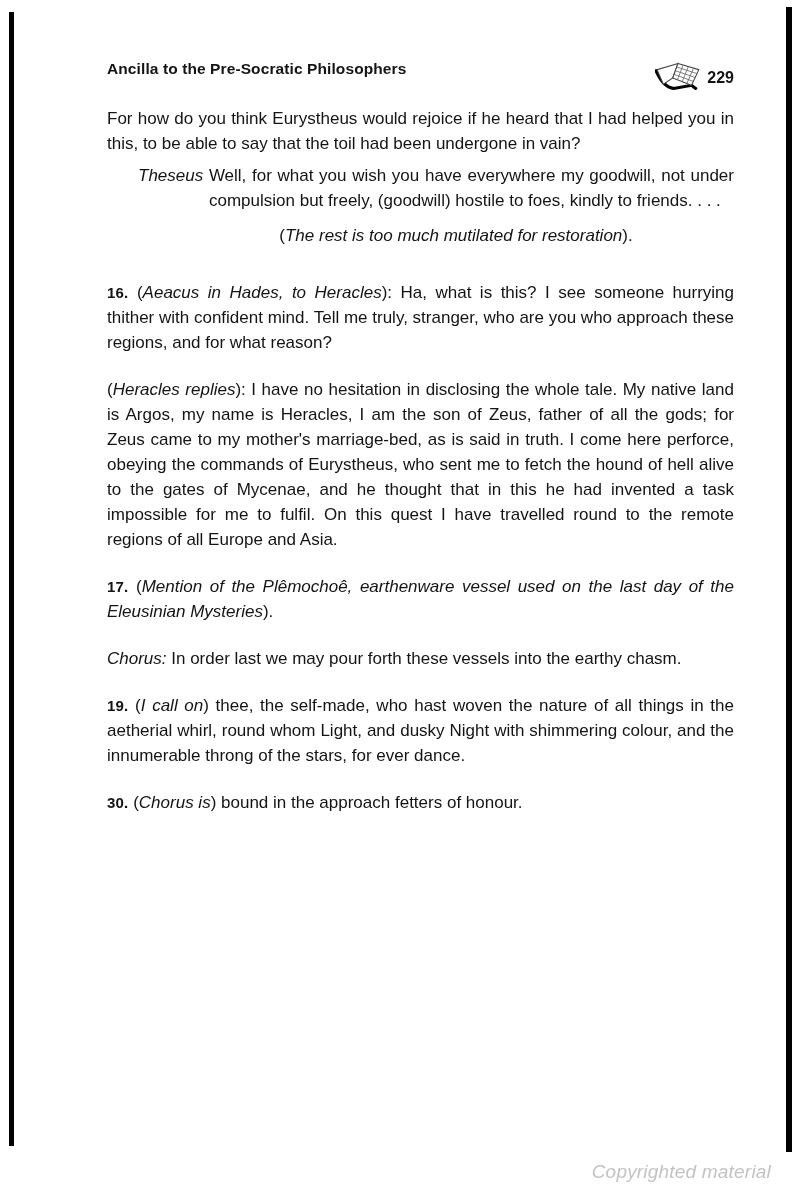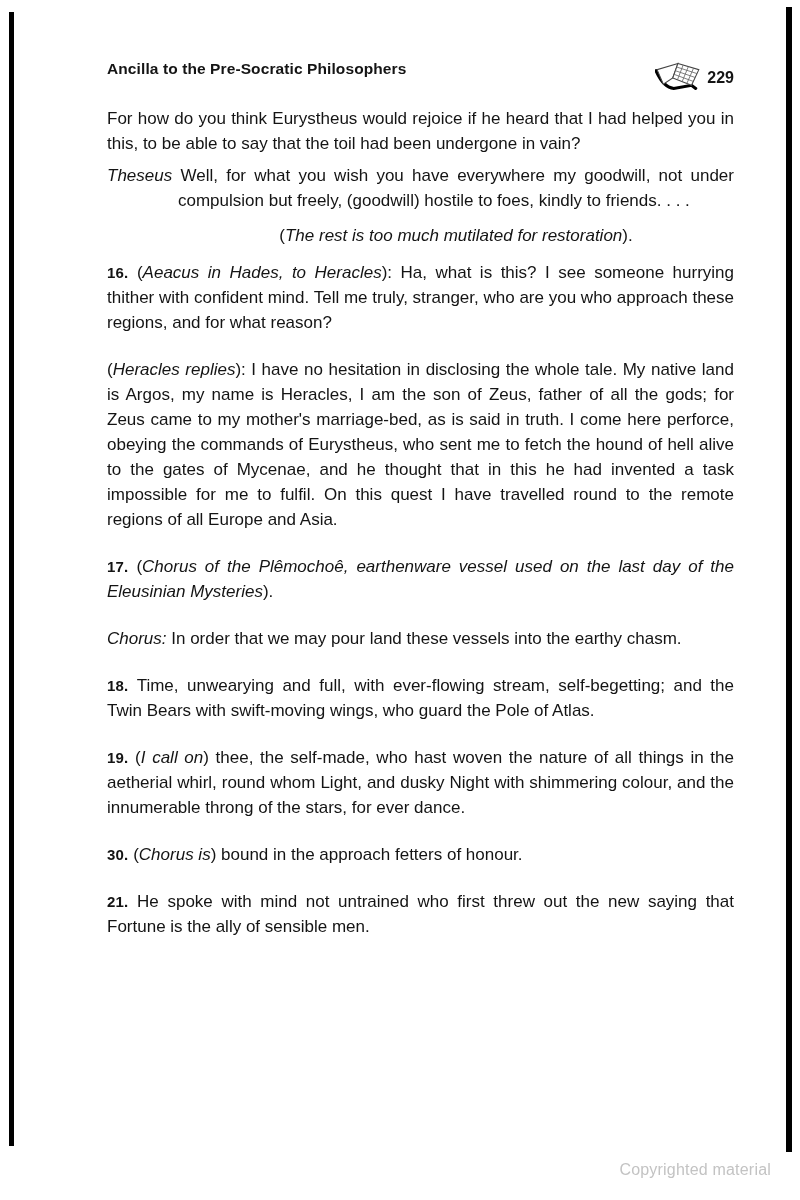--- a/index.html
+++ b/index.html
@@ -21,28 +21,28 @@
   .book-icon{display:block;}
 
   .doc{margin-top:12px;font-size:17px;line-height:25px;}
   .doc p{margin:0;}
   .justify{text-align:justify;}
   .it{font-style:italic;}
   .frag-num{font-weight:bold;font-size:15px;letter-spacing:.2px;}
   .speaker{font-style:italic;}
 
   p.indented{}
-  p.speech{padding-left:71px;text-indent:-71px;margin-top:7px;}
+  p.speech{padding-left:71px;text-indent:-71px;margin-top:7px;margin-left:31px;}
   p.stage-note{margin-left:71px;margin-top:10px;text-align:center;}
   p.fragment,p.paragraph{margin-top:22px;}
-  p.stage-note + p.fragment{margin-top:12px;}
+  p.stage-note + p.fragment{margin-top:32px;}
 
   .copyright{
     position:absolute;right:29px;top:1161px;
-    font-size:16px;color:#c3c3c3;letter-spacing:.2px;
+    font-size:19px;color:#c3c3c3;letter-spacing:.2px;font-style:italic;
   }
 </style>
 </head>
 <body>
 
 <div class="scan-bar left"></div>
 <div class="scan-bar right"></div>
 
 <div class="content">
   <div class="page-header">
@@ -64,22 +64,20 @@
       <span class="page-num">229</span>
     </span>
   </div>
 
   <div class="doc">
       <p class="indented justify"><span>For how do you think Eurystheus would rejoice if he heard that I had helped you in this, to be able to say that the toil had been undergone in vain?</span></p>
       <p class="speech justify"><span class="speaker">Theseus </span><span>Well, for what you wish you have everywhere my goodwill, not under compulsion but freely, (goodwill) hostile to foes, kindly to friends. . . .</span></p>
       <p class="stage-note"><span>(</span><span class="it">The rest is too much mutilated for restoration</span><span>).</span></p>
       <p class="fragment justify"><span class="frag-num">16.</span><span> (</span><span class="it">Aeacus in Hades, to Heracles</span><span>): Ha, what is this? I see someone hurrying thither with confident mind. Tell me truly, stranger, who are you who approach these regions, and for what reason?</span></p>
       <p class="paragraph justify"><span>(</span><span class="it">Heracles replies</span><span>): I have no hesitation in disclosing the whole tale. My native land is Argos, my name is Heracles, I am the son of Zeus, father of all the gods; for Zeus came to my mother's marriage-bed, as is said in truth. I come here perforce, obeying the commands of Eurystheus, who sent me to fetch the hound of hell alive to the gates of Mycenae, and he thought that in this he had invented a task impossible for me to fulfil. On this quest I have travelled round to the remote regions of all Europe and Asia.</span></p>
-      <p class="fragment justify"><span class="frag-num">17.</span><span> (</span><span class="it">Chorus of the Plêmochoê, earthenware vessel used on the last day of the Eleusinian Mysteries</span><span>).</span></p>
-      <p class="paragraph justify"><span class="it">Chorus:</span><span> In order that we may pour land these vessels into the earthy chasm.</span></p>
-      <p class="fragment justify"><span class="frag-num">18.</span><span>  Time, unwearying and full, with ever-flowing stream, self-begetting; and the Twin Bears with swift-moving wings, who guard the Pole of Atlas.</span></p>
+      <p class="fragment justify"><span class="frag-num">17.</span><span> (</span><span class="it">Mention of the Plêmochoê, earthenware vessel used on the last day of the Eleusinian Mysteries</span><span>).</span></p>
+      <p class="paragraph justify"><span class="it">Chorus:</span><span> In order last we may pour forth these vessels into the earthy chasm.</span></p>
       <p class="fragment justify"><span class="frag-num">19.</span><span> (</span><span class="it">I call on</span><span>) thee, the self-made, who hast woven the nature of all things in the aetherial whirl, round whom Light, and dusky Night with shimmering colour, and the innumerable throng of the stars, for ever dance.</span></p>
       <p class="fragment justify"><span class="frag-num">30.</span><span> (</span><span class="it">Chorus is</span><span>) bound in the approach fetters of honour.</span></p>
-      <p class="fragment justify"><span class="frag-num">21.</span><span>  He spoke with mind not untrained who first threw out the new saying that Fortune is the ally of sensible men.</span></p>
     </div>
 </div>
 
 <div class="copyright">Copyrighted material</div>
 
 </body></html>

